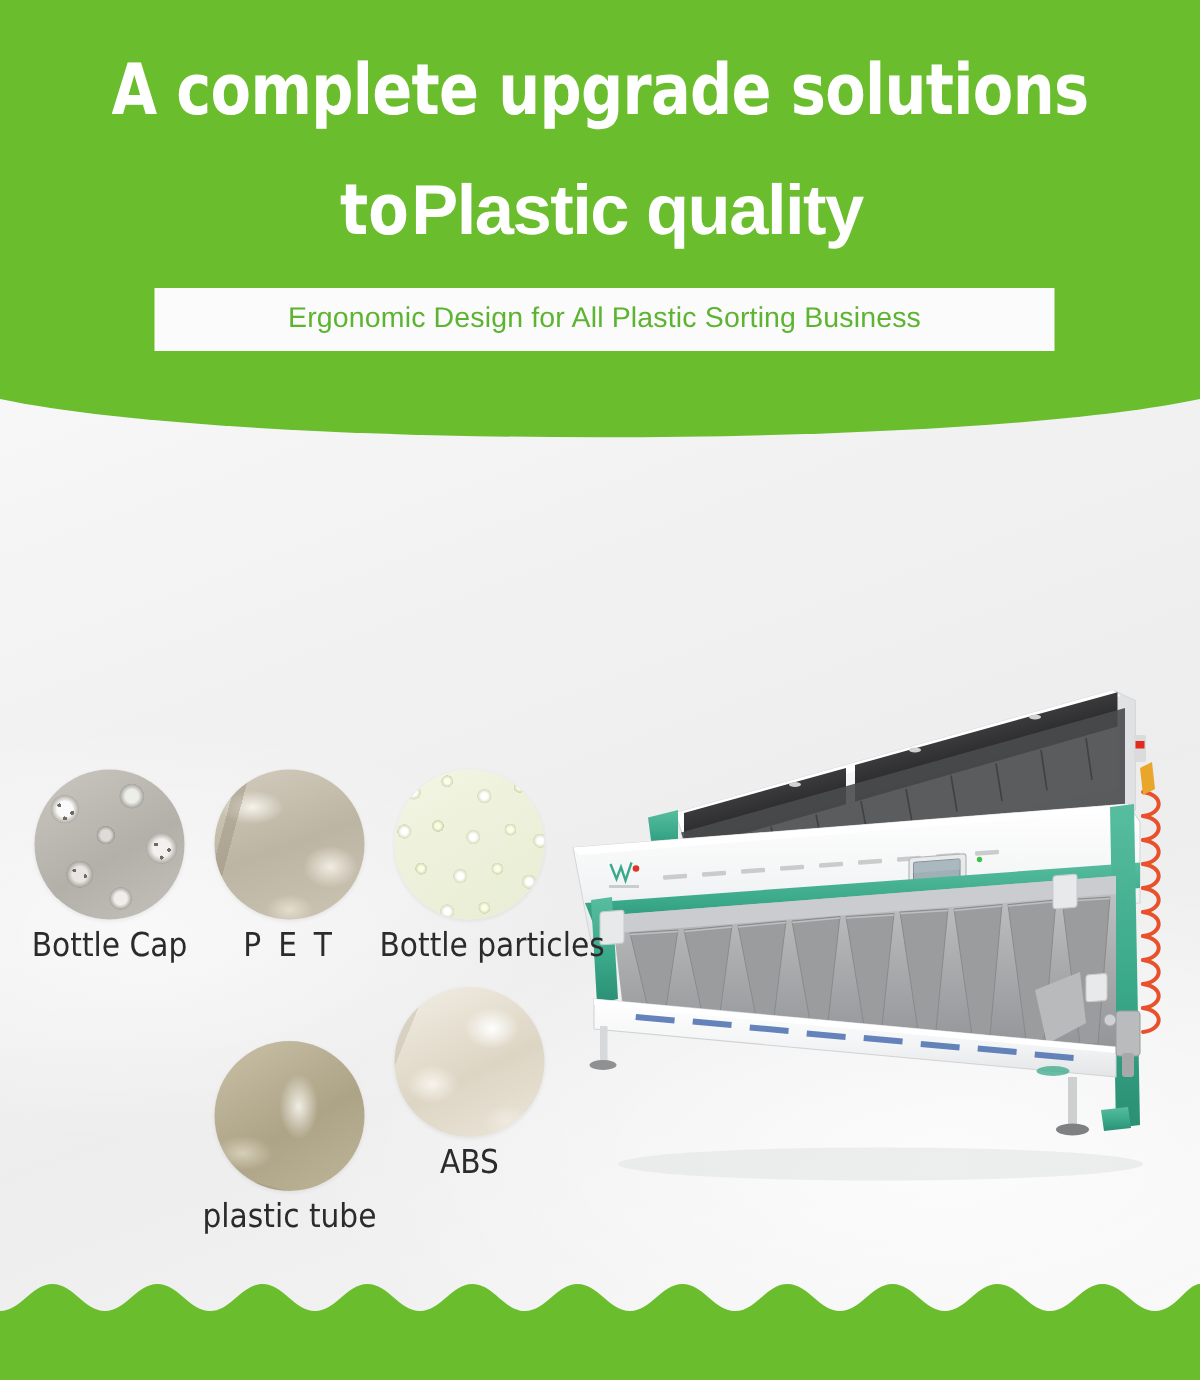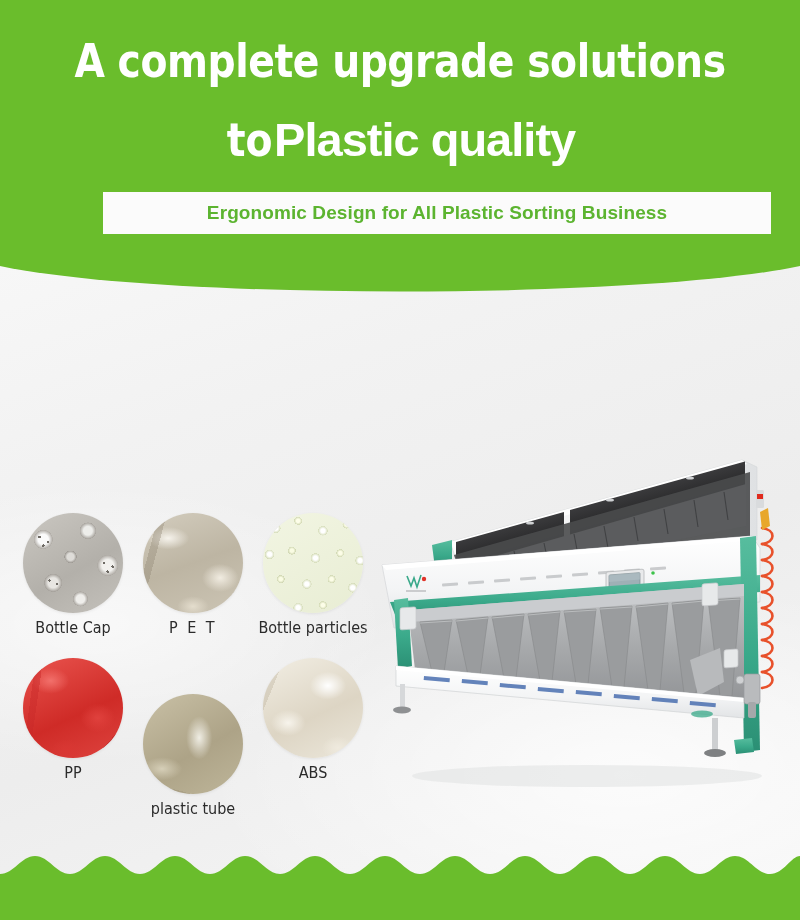--- a/index.html
+++ b/index.html
@@ -46,23 +46,23 @@
   }
   .hl-line2 { font-size:47px; margin-top:24px; }
   .hl-to {
     font-family:"Liberation Sans Narrow","DejaVu Sans Condensed","Liberation Sans",sans-serif;
     display:inline-block; transform:scaleX(0.93);
   }
   .hl-rest { display:inline-block; letter-spacing:-1px; }
 
   #subtitle-box {
     position:absolute; left:103px; top:192px;
-    width:668px; height:42px;
+    width:600px; height:42px;
     background:#fbfbfb;
-    display:flex; align-items:center; justify-content:center;font-weight:bold;
+    display:flex; align-items:center; justify-content:center;
   }
   #subtitle-text {
     color:#5cb430;
     font-size:19px;
     font-family:"Liberation Sans","DejaVu Sans",sans-serif;
     white-space:nowrap;
     letter-spacing:0.1px;
   }
 
   
@@ -85,21 +85,21 @@
   #products { position:absolute; left:0; top:0; width:400px; height:920px; z-index:5; }
   .prod-cell { position:absolute; width:120px; }
   .prod-circle {
     width:100px; height:100px; border-radius:50%;
     margin:0 auto; overflow:hidden; position:relative;
     box-shadow:0 1px 3px rgba(0,0,0,0.07);
   }
   .prod-label {
     text-align:center;
     color:#2b2b2b;
-    font-size:16px;
+    font-size:22px;
     margin-top:5px;
     white-space:nowrap;
     font-family:"Liberation Sans Narrow","DejaVu Sans Condensed","Liberation Sans",sans-serif;
   }
   .prod-label.wide { letter-spacing:2.5px; }
 
   
   .tex { position:absolute; inset:-12%; }
 
   
@@ -203,33 +203,20 @@
             radial-gradient(circle 6px at 82% 70%, #ffffff 35%, #d5dcb8 78%, rgba(0,0,0,0) 80%),
             radial-gradient(circle 5px at 18% 82%, #fafce3 35%, #ced5b0 78%, rgba(0,0,0,0) 80%),
             radial-gradient(circle 6px at 38% 86%, #ffffff 35%, #d7debb 78%, rgba(0,0,0,0) 80%),
             radial-gradient(circle 5px at 58% 84%, #fcfde7 35%, #d2d9b4 78%, rgba(0,0,0,0) 80%),
             radial-gradient(circle 6px at 76% 88%, #ffffff 35%, #d5dcb8 78%, rgba(0,0,0,0) 80%),
             linear-gradient(150deg,#f3f6e4,#e7ecd2);"></div>
       </div>
       <div class="prod-label">Bottle particles</div>
     </div>
 
-    <div class="prod-cell" style="left:13px; top:658px;">
-      <div class="prod-circle">
-        <div class="tex" style="background:
-            linear-gradient(28deg, rgba(255,150,145,0.85) 0 5%, rgba(0,0,0,0) 5% 15%, rgba(190,30,30,0.55) 15% 20%, rgba(0,0,0,0) 20% 30%),
-            linear-gradient(-48deg, rgba(255,170,165,0.7) 0 6%, rgba(0,0,0,0) 6% 17%, rgba(175,25,25,0.5) 17% 22%, rgba(0,0,0,0) 22% 34%),
-            linear-gradient(98deg, rgba(255,190,185,0.55) 0 5%, rgba(0,0,0,0) 5% 19%, rgba(200,40,40,0.45) 19% 24%, rgba(0,0,0,0) 24% 36%),
-            radial-gradient(ellipse 26px 18px at 32% 28%, #f2706b, rgba(0,0,0,0) 72%),
-            radial-gradient(ellipse 24px 20px at 70% 58%, #e0413d, rgba(0,0,0,0) 72%),
-            radial-gradient(ellipse 22px 15px at 45% 84%, #d93733, rgba(0,0,0,0) 72%),
-            linear-gradient(155deg,#ef5d57,#cf2b27 55%,#e24a45);"></div>
-      </div>
-      <div class="prod-label">PP</div>
-    </div>
 
     <div class="prod-cell" style="left:133px; top:694px;">
       <div class="prod-circle">
         <div class="tex" style="background:
             linear-gradient(72deg, rgba(255,255,250,0.85) 0 3%, rgba(0,0,0,0) 3% 11%, rgba(140,130,106,0.45) 11% 14%, rgba(0,0,0,0) 14% 24%),
             linear-gradient(-62deg, rgba(255,255,248,0.7) 0 3%, rgba(0,0,0,0) 3% 13%, rgba(125,116,92,0.4) 13% 16%, rgba(0,0,0,0) 16% 27%),
             linear-gradient(15deg, rgba(250,248,238,0.6) 0 4%, rgba(0,0,0,0) 4% 15%, rgba(150,140,116,0.35) 15% 18%, rgba(0,0,0,0) 18% 30%),
             radial-gradient(ellipse 18px 30px at 55% 45%, rgba(255,255,250,0.8), rgba(0,0,0,0) 72%),
             radial-gradient(ellipse 28px 16px at 25% 70%, #d6cfb8, rgba(0,0,0,0) 72%),
             linear-gradient(150deg,#cfc7ad,#ada387 55%,#c3bb9f);"></div>

